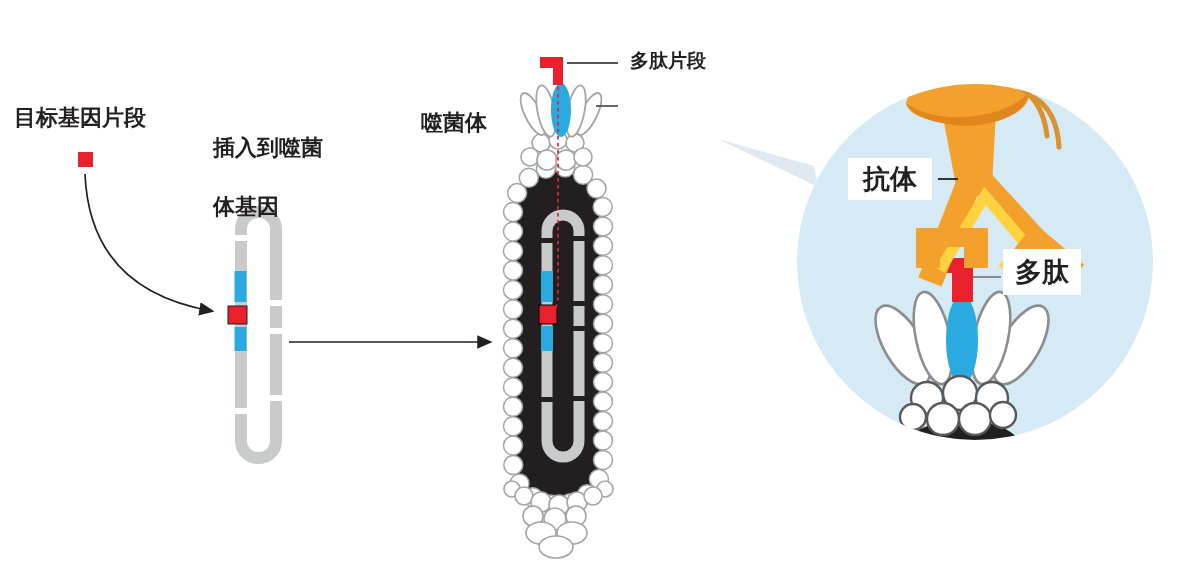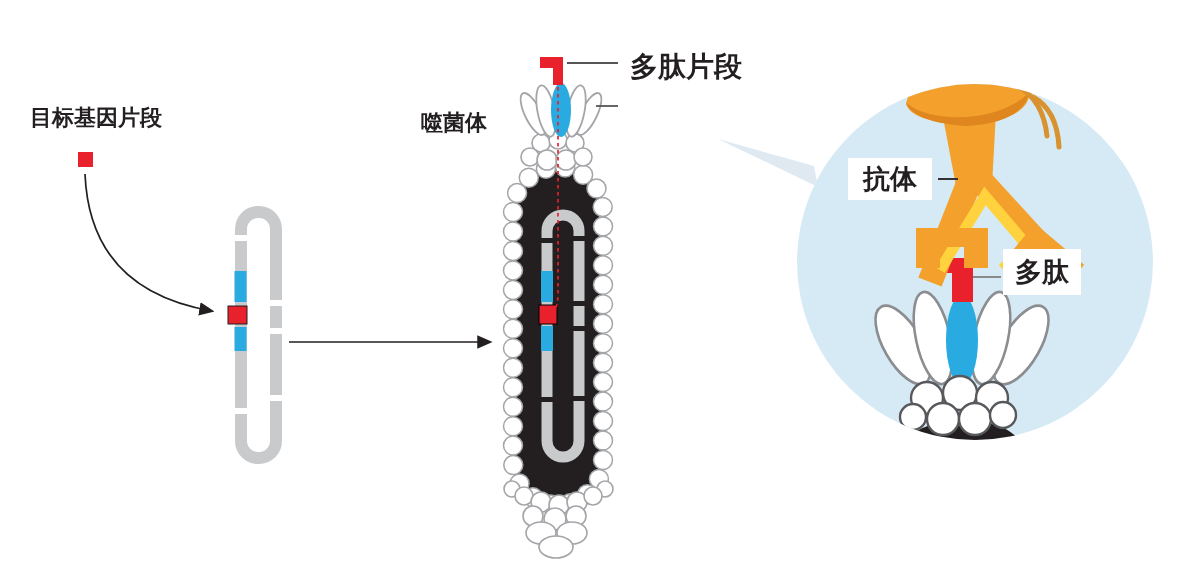--- a/index.html
+++ b/index.html
@@ -206,25 +206,27 @@
         <path d="M1014,84 Q1043,98 1047,136" class="motion"></path>
         <path d="M1033,97 Q1057,110 1059,147" class="motion"></path>
       </g>
     </g>
 
     <line x1="938" y1="179" x2="958" y2="179" stroke="#333" stroke-width="2"></line>
     <line x1="973" y1="277" x2="1001" y2="277" stroke="#8a8a8a" stroke-width="2"></line>
   </g>
 </svg>
 
-<div class="lbl" style="left:14px;top:103px;font-size:22px;margin-left:16px;">目标基因片段</div>
-
+<div class="lbl" style="left:14px;top:103px;font-size:22px;">目标基因片段</div>
+
+<div class="lbl" style="left:213px;top:133px;font-size:22px;width:150px;"><span>插入到噬菌</span><br>
+<span>体基因</span></div>
 
 <div class="lbl" style="left:421px;top:108px;font-size:22px;">噬菌体</div>
 
-<div class="lbl" style="left:630px;top:48px;font-size:28px;">多肽片段</div>
+<div class="lbl" style="left:630px;top:48px;font-size:19px;">多肽片段</div>
 
 
 <div class="lbl lbl-box" style="left:1003px;top:249px;width:78px;height:46px;font-size:27px;">多肽</div>
 
 <div class="lbl lbl-box" style="left:848px;top:158px;width:84px;height:42px;font-size:27px;">抗体</div>
 
 </div>
 
 </body></html>

